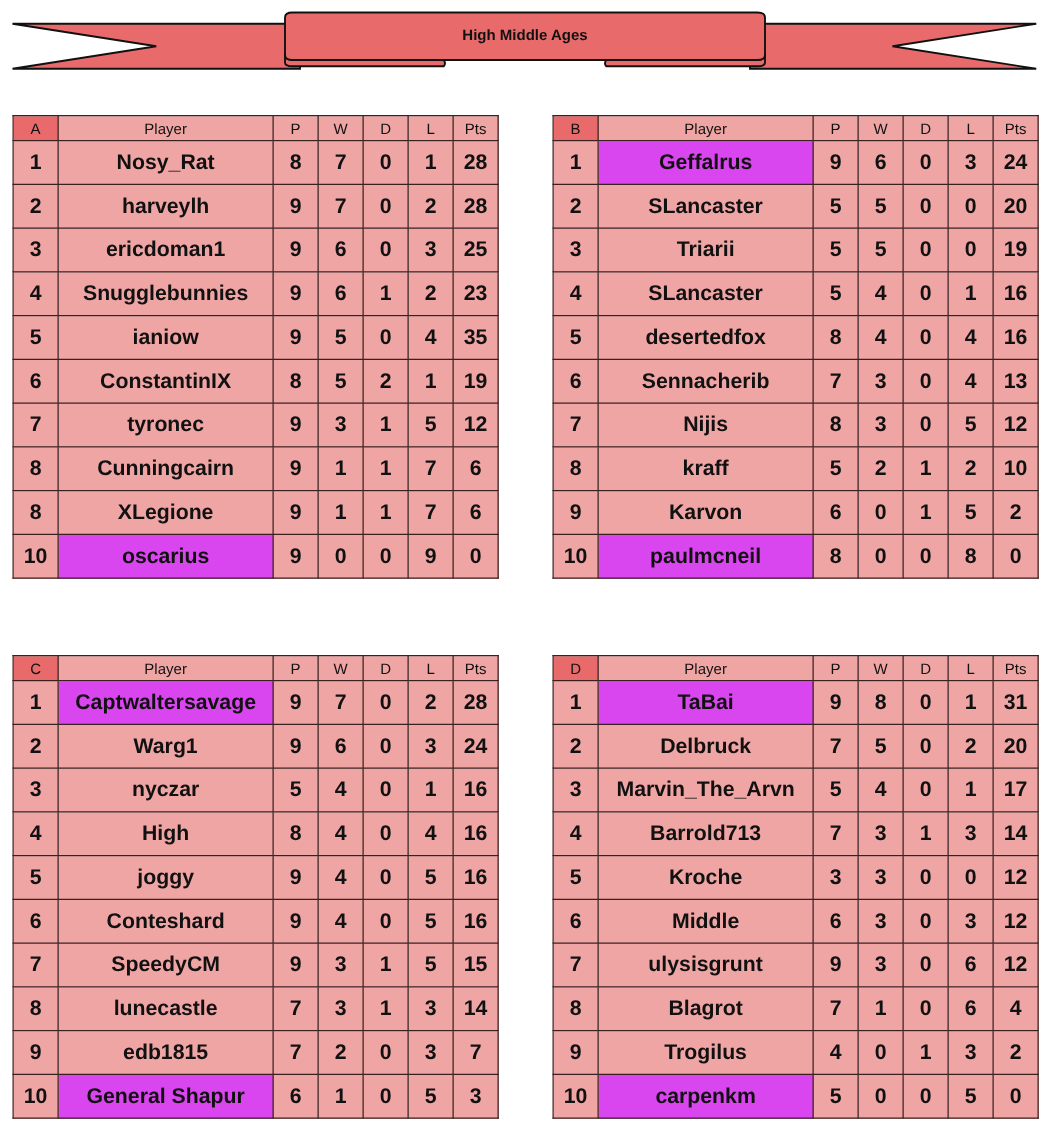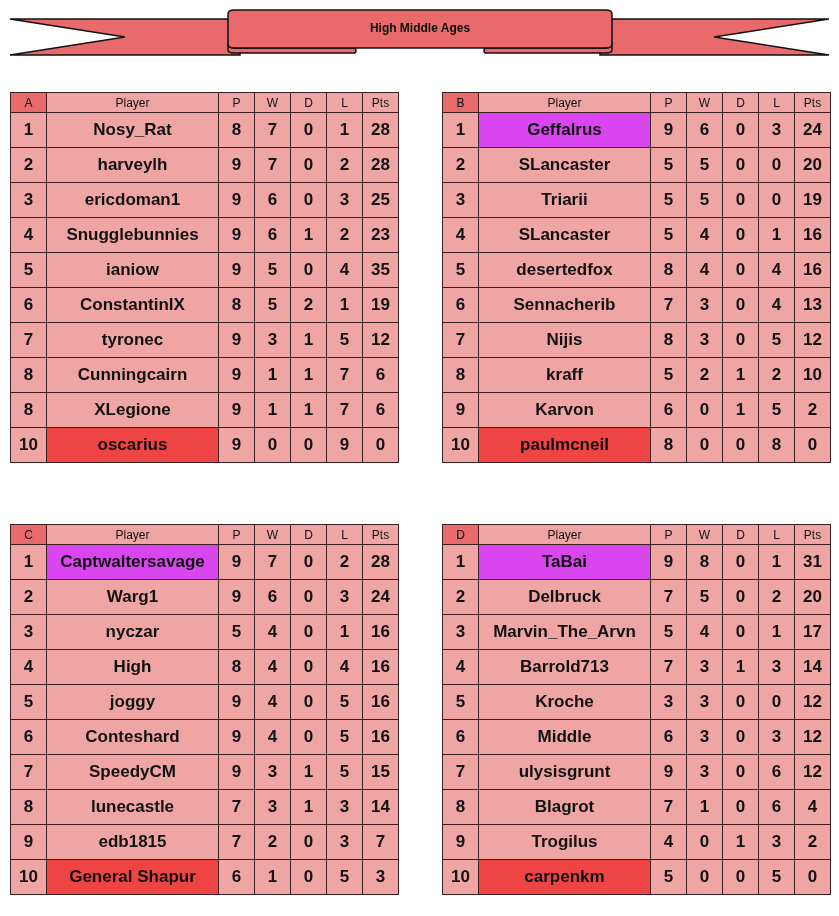--- a/index.html
+++ b/index.html
@@ -5,21 +5,21 @@
   html, body { margin:0; padding:0; background:#ffffff; }
   body { width:839px; height:916px; position:relative; overflow:hidden; font-family:"Liberation Sans", sans-serif; }
   .banner { position:absolute; left:0; top:0; width:839px; height:70px; }
   .banner-title { position:absolute; left:228px; top:10px; width:384px; height:36px; display:flex; align-items:center; justify-content:center; font-weight:bold; font-size:12px; color:#111; }
   table.group { position:absolute; border-collapse:collapse; table-layout:fixed; }
   table.group td, table.group th { border:1.5px solid #3a2020; padding:0; text-align:center; color:#111; background:#f0a5a5; }
   table.group th { height:19px; font-weight:normal; font-size:12px; }
   table.group th.gl { background:#e86a6a; }
   table.group td { height:34px; font-weight:bold; font-size:17px; }
   table.group td.top { background:#d946ef; }
-  table.group td.bottom { background:#ef4444; }
+  table.group td.bottom { background:#d946ef; }
   #tA { left:10px; top:92px; }
   #tB { left:442px; top:92px; }
   #tC { left:10px; top:524px; }
   #tD { left:442px; top:524px; }
   col.c-rank { width:36px; } col.c-player { width:172px; } col.c-n { width:36px; }
 </style>
 </head>
 <body>
 
 <div class="banner">

